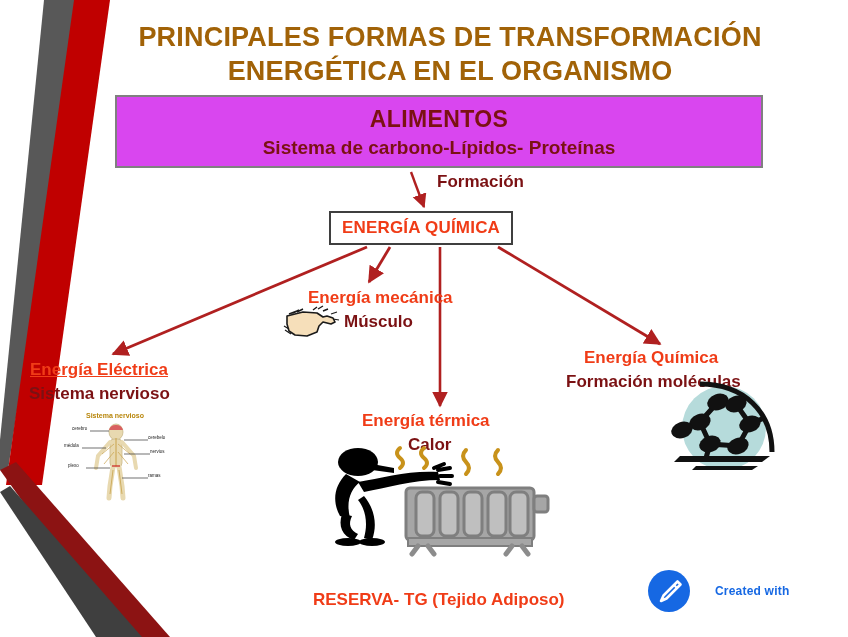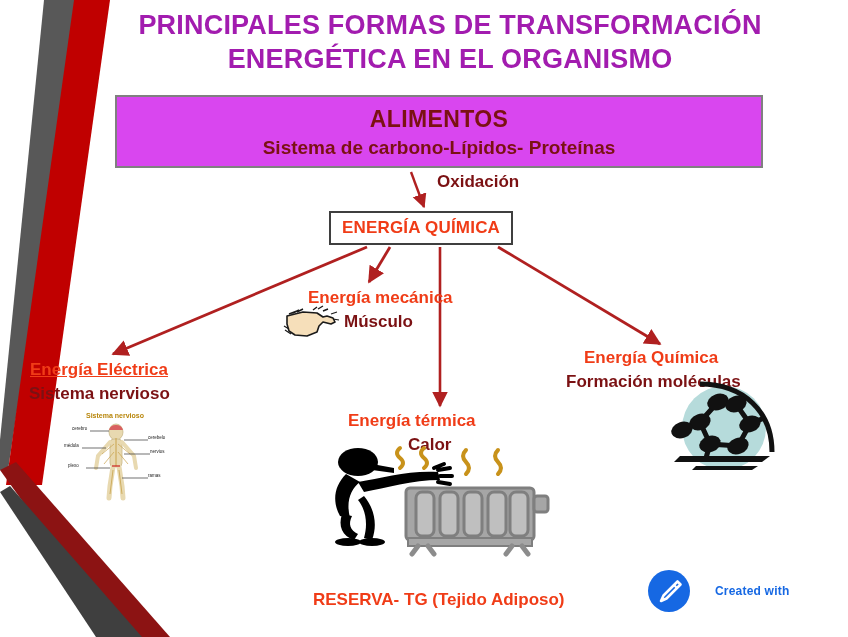--- a/index.html
+++ b/index.html
@@ -21,24 +21,24 @@
     position: absolute;
     left: 0; top: 0;
     width: 848px; height: 637px;
     pointer-events: none;
   }
 
   
   #title {
     position: absolute;
     left: 100px;
-    top: 8px;
+    top: 20px;
     width: 700px;
     text-align: center;
-    color: #a21caf;
+    color: #a16207;
     font-size: 27px;
     font-weight: bold;
     line-height: 1.26;
     letter-spacing: 0.2px;
   }
 
   
   #alimentos-box {
     position: absolute;
     left: 115px;
@@ -107,21 +107,21 @@
     font-weight: bold;
     white-space: nowrap;
   }
 
   #mec-main  { position: absolute; left: 308px; top: 288px; }
   #mec-sub   { position: absolute; left: 344px; top: 312px; }
 
   #elec-main { position: absolute; left: 30px;  top: 360px; text-decoration: underline; }
   #elec-sub  { position: absolute; left: 29px;  top: 384px; }
 
-  #term-main { position: absolute; left: 348px; top: 411px; }
+  #term-main { position: absolute; left: 362px; top: 411px; }
   #term-sub  { position: absolute; left: 408px; top: 435px; }
 
   #quim-main { position: absolute; left: 584px; top: 348px; }
   #quim-sub  { position: absolute; left: 566px; top: 372px; }
 
   #reserva {
     position: absolute;
     left: 313px;
     top: 590px;
     color: #F03C17;
@@ -203,21 +203,21 @@
   <div id="title">
     <div>PRINCIPALES FORMAS DE TRANSFORMACIÓN</div>
     <div>ENERGÉTICA EN EL ORGANISMO</div>
   </div>
 
   <div id="alimentos-box">
     <div id="alimentos-title">ALIMENTOS</div>
     <div id="alimentos-sub">Sistema de carbono-Lípidos- Proteínas</div>
   </div>
 
-  <div id="oxidacion-label">Oxidación</div>
+  <div id="oxidacion-label">Formación</div>
 
   <div id="eq-box">
     <span id="eq-label">ENERGÍA QUÍMICA</span>
   </div>
 
   <div id="mec-main" class="branch-main">Energía mecánica</div>
   <div id="mec-sub" class="branch-sub">Músculo</div>
 
   <svg class="art" id="art-muscle" viewBox="0 0 58 34">
     <path d="M4,12 L20,8 L34,9 L40,13 L44,12 L50,14 L52,18 L48,20 L40,18

